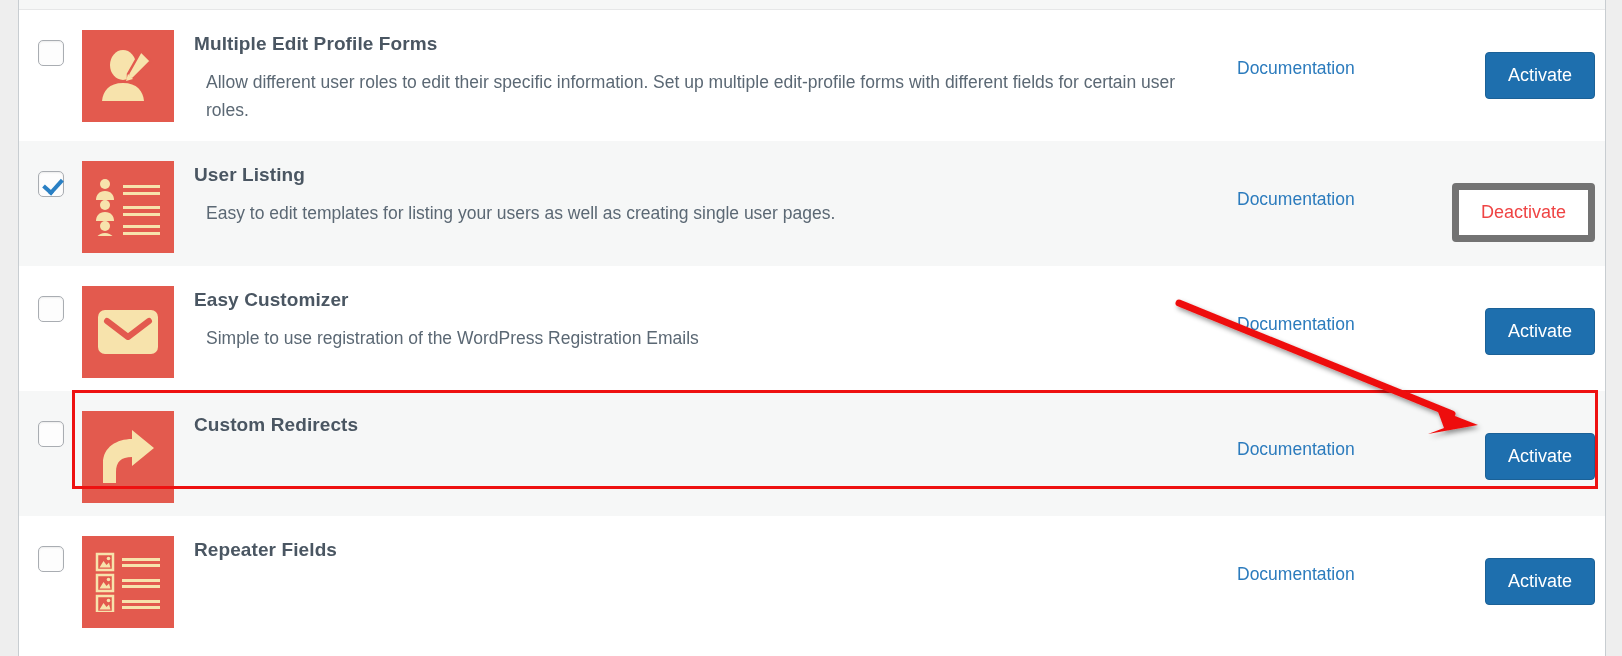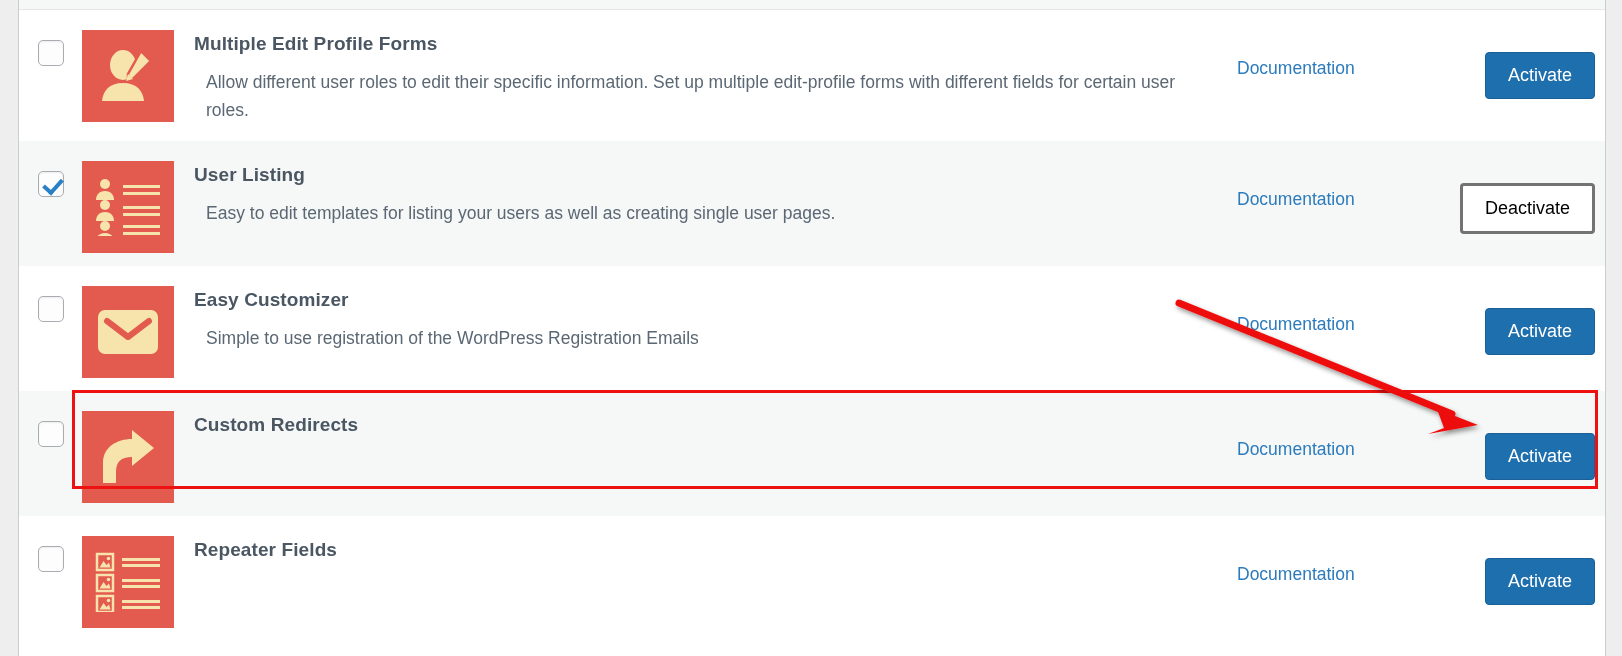--- a/index.html
+++ b/index.html
@@ -138,22 +138,22 @@
     white-space: nowrap;
     border: 1px solid transparent;
   }
   .btn-primary {
     background: #1e6fae;
     color: #ffffff;
     border-color: #1b6197;
   }
   .btn-secondary {
     background: #ffffff;
-    color: #000000;
-    border: 3px solid #737373;
+    color: #ef4444;
+    border: 7px solid #737373;
   }
 
   
   .annot-box {
     position: absolute;
     border: 3px solid #ee1111;
     pointer-events: none;
     z-index: 30;
   }
   .annot-arrow {

